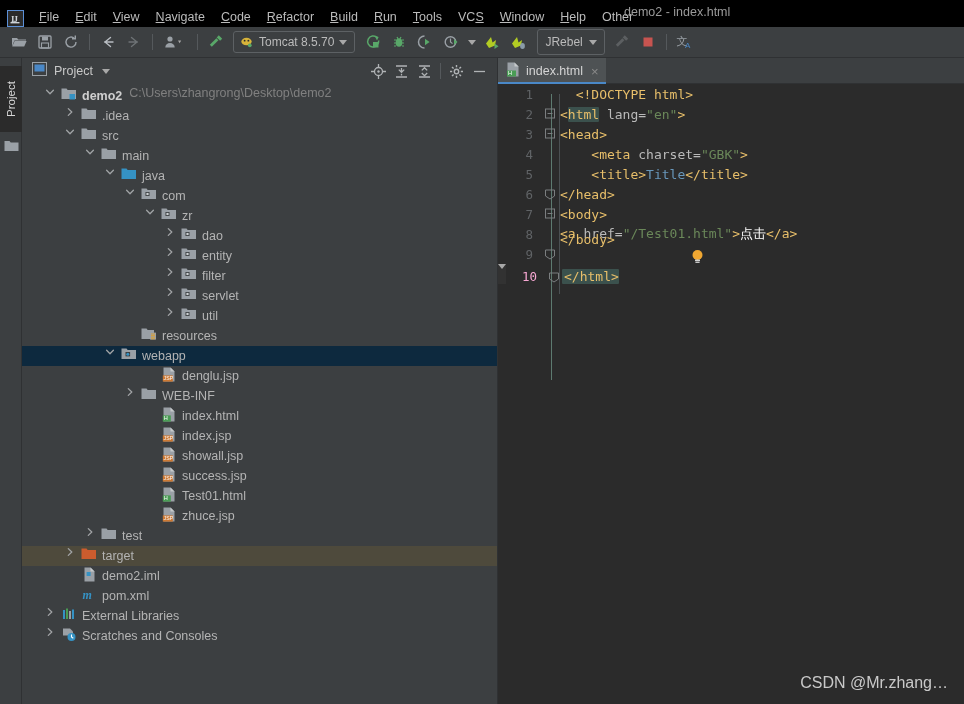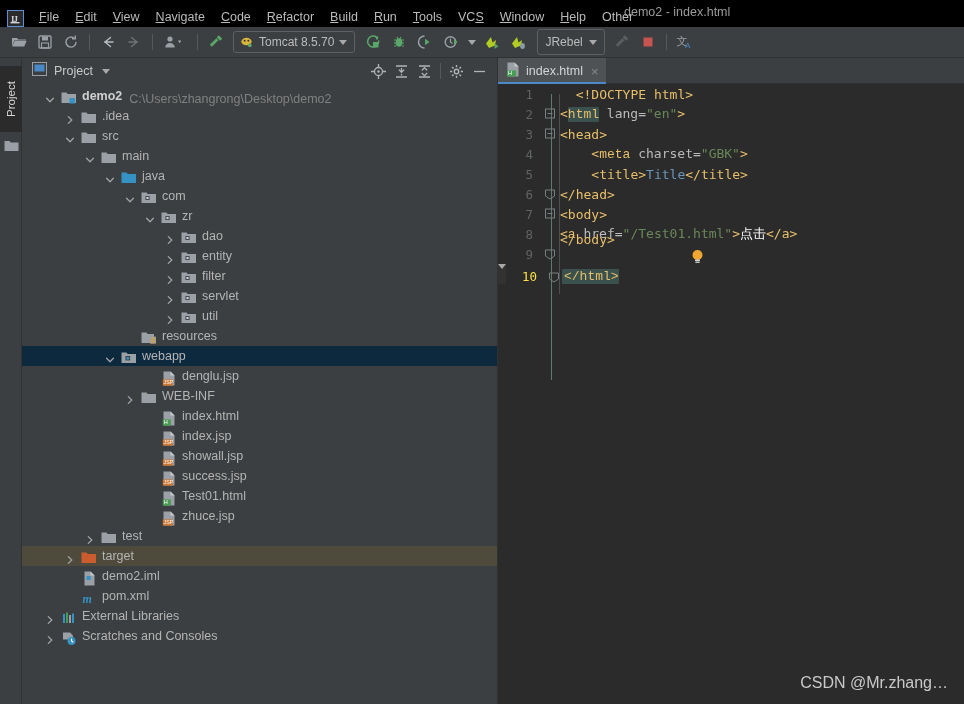--- a/index.html
+++ b/index.html
@@ -80,21 +80,21 @@
     background:#3c3f41; gap:0;
   }
   .pp-title{ font-size:12.5px; color:#c8c8c8; margin-left:7px; }
   .pp-spacer{ flex:1; }
   .pp-btn{ width:23px; height:22px; display:flex;align-items:center;justify-content:center; }
   .tree{
     flex:1; overflow:hidden; padding-top:2px;
     background:#3c3f41;
   }
   .row{
-    height:20px; display:flex; align-items:flex-end; font-size:12.5px;
+    height:20px; display:flex; align-items:flex-start; font-size:12.5px;
     color:#b4b4b4; white-space:nowrap; cursor:default; padding-left:0;
   }
   .row.selected{ background:#0d293e; }
   .row.hover{ background:#4e4a3c; }
   .arrow{ width:12px; height:12px; display:inline-block; position:relative; flex:0 0 12px; }
   .arrow.none{ }
   .arrow svg{ display:block; }
   .ic{ width:16px; height:16px; margin-right:5px; flex:0 0 16px; display:flex;align-items:center;justify-content:center; }
   .lbl{ line-height:20px; }
   .lbl.bold{ font-weight:bold; color:#cfcfcf; }
@@ -119,21 +119,21 @@
   .cline{ height:20px; display:flex; align-items:center; position:relative; }
   .cline.caret{ background:#323232; }
   .gutter{
     width:44px; text-align:right; padding-right:9px; color:#606366; font-size:12.5px;
     flex:0 0 44px; font-family:"DejaVu Sans Mono", monospace;
   }
   .fold{ width:16px; flex:0 0 16px; position:relative; height:20px; }
   .codetext{ padding-left:2px; white-space:pre; letter-spacing:0px; }
 
   .t-br{ color:#e8bf6a; }     
-  .t-tag{ color:#e8bf6a;font-family:Liberation Mono, monospace; }    
+  .t-tag{ color:#e8bf6a; }    
   .t-attr{ color:#bababa; }   
   .t-str{ color:#6a8759; }    
   .t-title{ color:#6897bb; }
   .t-white{ color:#ffffff; }
   .hl-tag{ background:#3b514d; border-radius:1px; }
 
   .watermark{
     position:absolute; right:16px; bottom:12px;
     font-size:16px; color:#d7d7d7; opacity:.92;
   }
@@ -893,21 +893,21 @@
                 <svg width="13" height="16" viewBox="0 0 13 16">
                     <circle cx="6.5" cy="6" r="5" fill="#f0a732"></circle>
                     <rect x="4" y="10.6" width="5" height="1.3" fill="#e8e8e8"></rect>
                     <rect x="4.4" y="12.6" width="4.2" height="1.2" fill="#e8e8e8"></rect>
                   </svg>
               </span>
             </span>
           </div>
 
           <div class="cline caret">
-            <span class="gutter" style="color:#fde047;">10</span>
+            <span class="gutter" style="color:#f9a8d4;">10</span>
             <span class="fold">
               <svg width="12" height="20" viewBox="0 0 12 20" style="position:absolute;left:2px;top:0;">
                   <path d="M1.5 6h9v6l-4.5 3L1.5 12z" fill="none" stroke="#7b7e80" stroke-width="1"></path>
                 </svg>
             </span>
             <span class="codetext t-tag hl-tag">&lt;/html&gt;</span>
           </div>
         </div>
 
         <div class="watermark">CSDN @Mr.zhang…</div>

